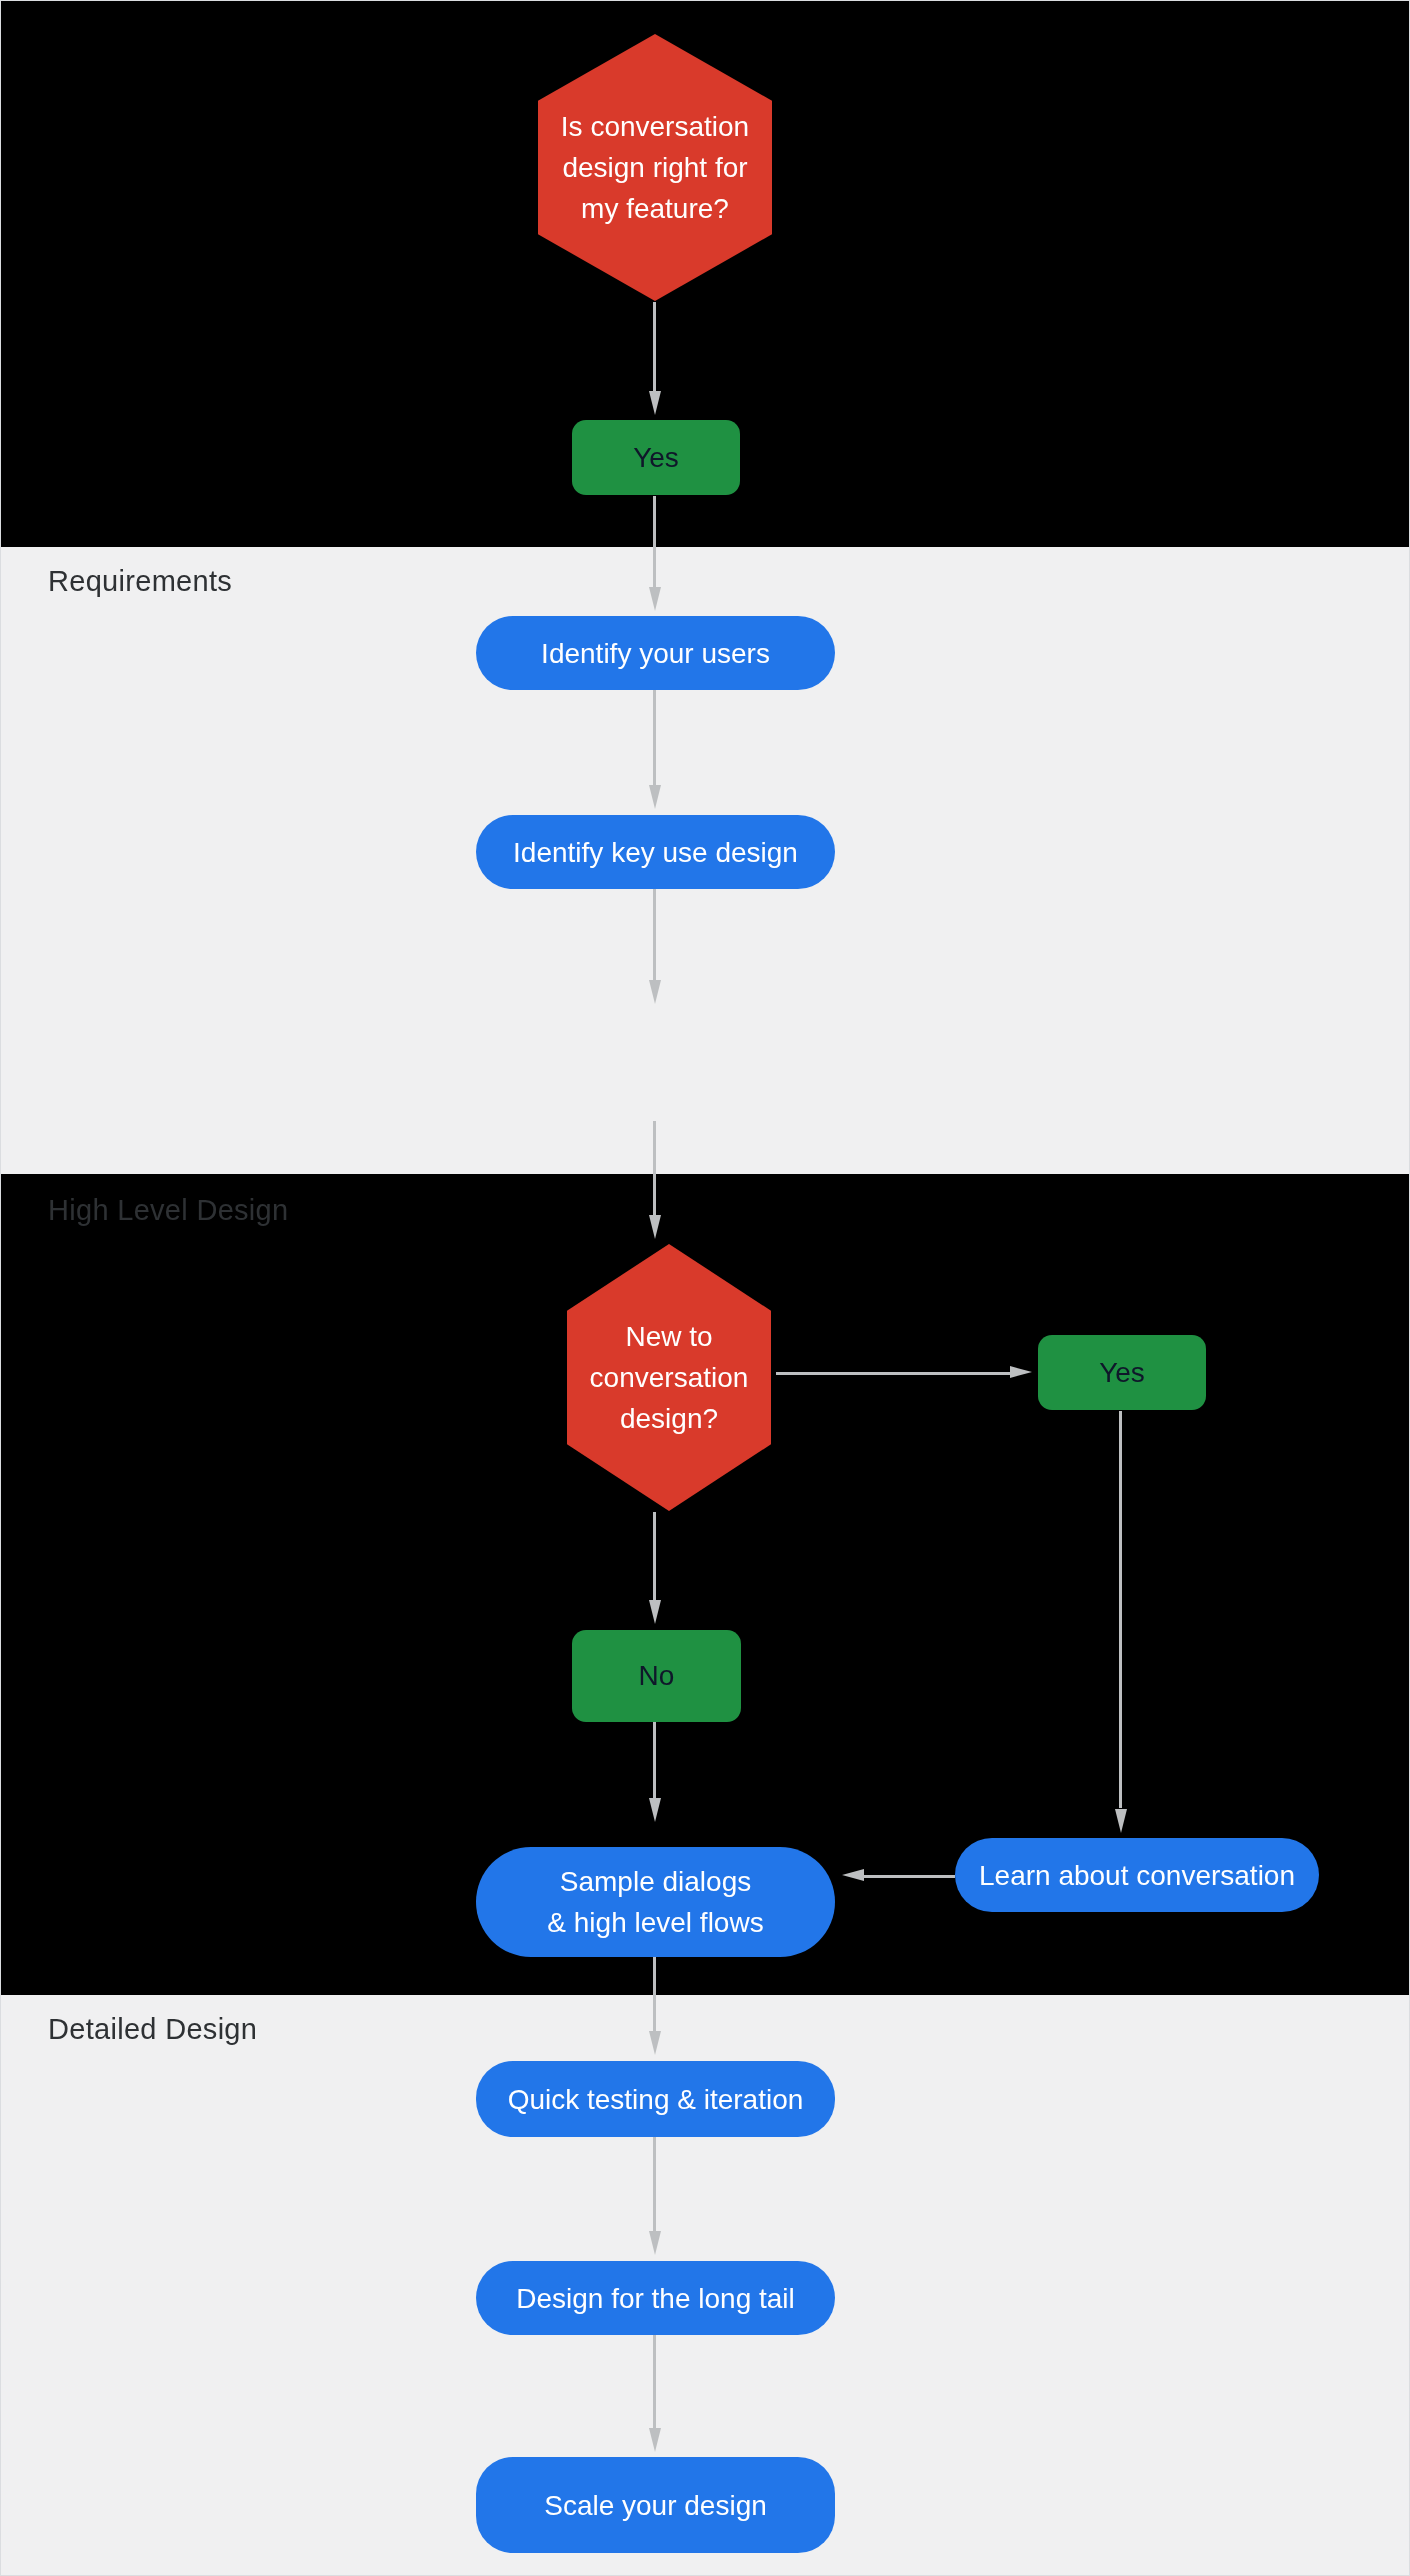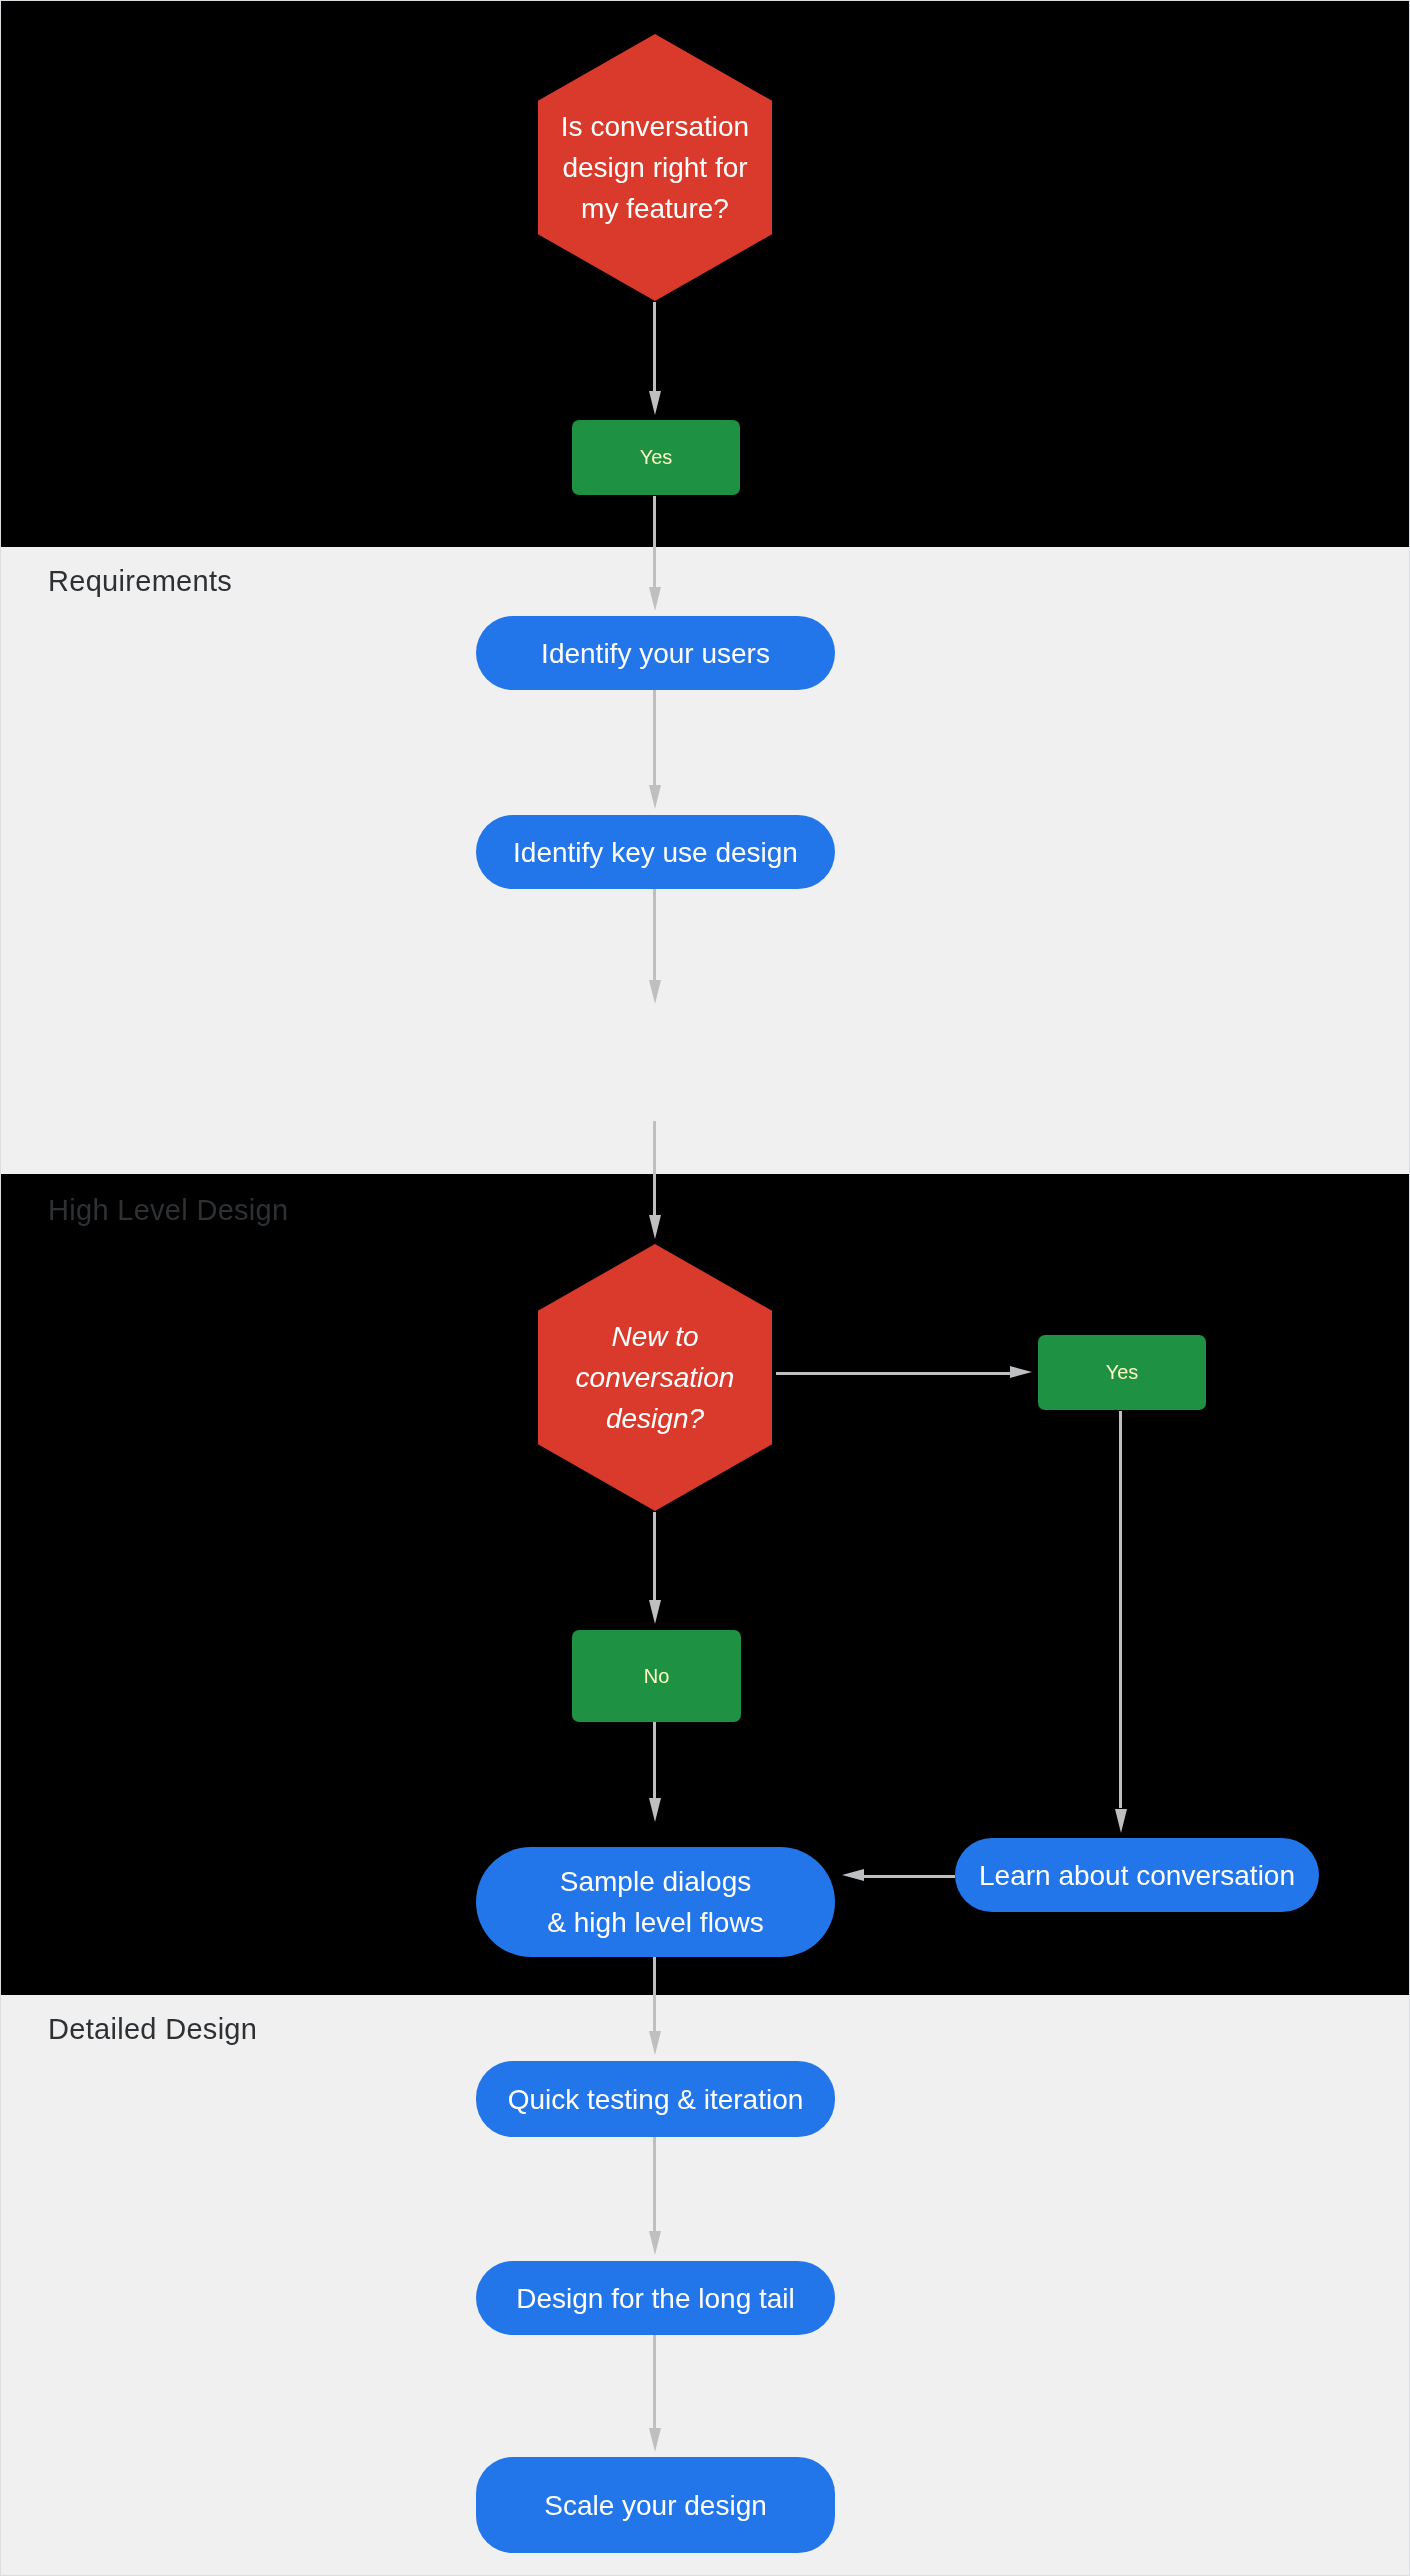--- a/index.html
+++ b/index.html
@@ -20,23 +20,23 @@
     font-size:29px;font-weight:400;color:#2e3134;
     letter-spacing:0.3px;white-space:nowrap;margin-left:18px;
   }
   .hex{
     position:absolute;background:#d93a2b;color:#ffffff;
     clip-path:polygon(50% 0%,100% 25%,100% 75%,50% 100%,0% 75%,0% 25%);
     display:flex;flex-direction:column;align-items:center;justify-content:center;
     text-align:center;font-size:28px;line-height:41px;font-weight:500;
   }
   .btn{
-    position:absolute;background:#1f9142;color:#fef9c3;border-radius:7px;
+    position:absolute;background:#1f9142;color:#0f172a;border-radius:14px;
     display:flex;align-items:center;justify-content:center;
-    font-size:20px;font-weight:500;
+    font-size:28px;font-weight:500;
   }
   .pill{
     position:absolute;background:#2276e9;color:#ffffff;
     display:flex;flex-direction:column;align-items:center;justify-content:center;
     text-align:center;font-size:28px;line-height:41px;font-weight:500;
   }
   .pill.one{border-radius:37px;}
   .pill.two{border-radius:56px;}
   .line{position:absolute;background:#bdbfc1;}
   .head{position:absolute;width:0;height:0;}
@@ -117,21 +117,21 @@
     <span>my feature?</span>
   </div>
 
   <div class="btn" style="left:571px;top:419px;width:168px;height:75px;">Yes</div>
 
   <div class="pill one" style="left:475px;top:615px;width:359px;height:74px;">Identify your users</div>
 
   <div class="pill one" style="left:475px;top:814px;width:359px;height:74px;">Identify key use design</div>
 
 
-  <div class="hex" style="left:537px;top:1243px;width:234px;height:267px;font-style:italic;">
+  <div class="hex" style="left:566px;top:1243px;width:204px;height:267px;">
     <span>New to</span>
     <span>conversation</span>
     <span>design?</span>
   </div>
 
   <div class="btn" style="left:1037px;top:1334px;width:168px;height:75px;">Yes</div>
 
   <div class="btn" style="left:571px;top:1629px;width:169px;height:92px;">No</div>
 
   <div class="pill two" style="left:475px;top:1826px;width:359px;height:110px;margin-top:20px;">

